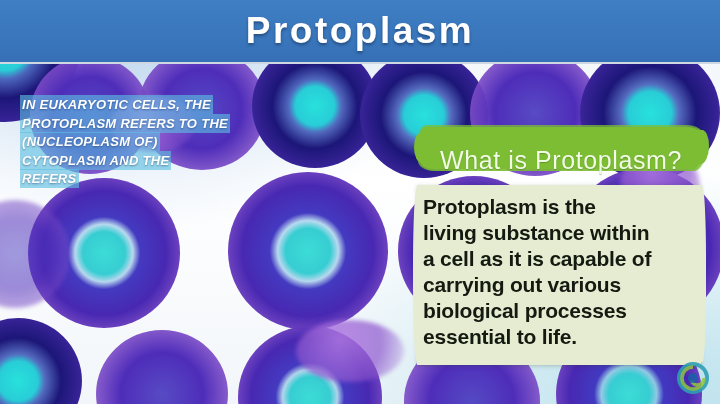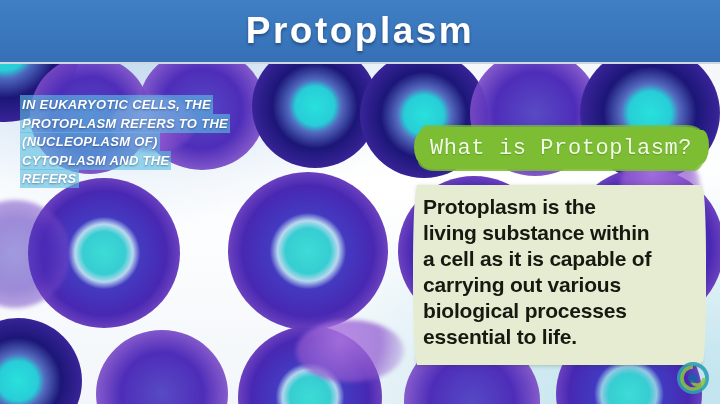--- a/index.html
+++ b/index.html
@@ -114,25 +114,25 @@
   }
   #banner .brush:before{
     content:"";position:absolute;left:-6px;top:6px;width:14px;height:30px;
     background:#7cbd33;border-radius:60% 10% 40% 70%;
   }
   #banner .brush:after{
     content:"";position:absolute;right:-7px;top:3px;width:15px;height:34px;
     background:#7cbd33;border-radius:10% 55% 65% 20%;
   }
   #banner-text{
-    position:absolute;left:0;top:0;width:100%;height:100%;
+    position:absolute;left:0;top:12px;width:100%;height:100%;
     display:flex;align-items:center;justify-content:center;
     color:#f2fbe6;
-    font-family:Liberation Mono, monospace;
-    font-size:22px;
+    font-family:Liberation Sans, sans-serif;
+    font-size:25px;
     letter-spacing:.6px;
     text-shadow:0 1px 1px rgba(50,90,20,.35);
     white-space:nowrap;
   }
 
   
   #card{
     position:absolute;left:417px;top:185px;width:284px;height:180px;
     background:#e5ecd2;
     box-shadow:0 1px 4px rgba(40,60,30,.25);

